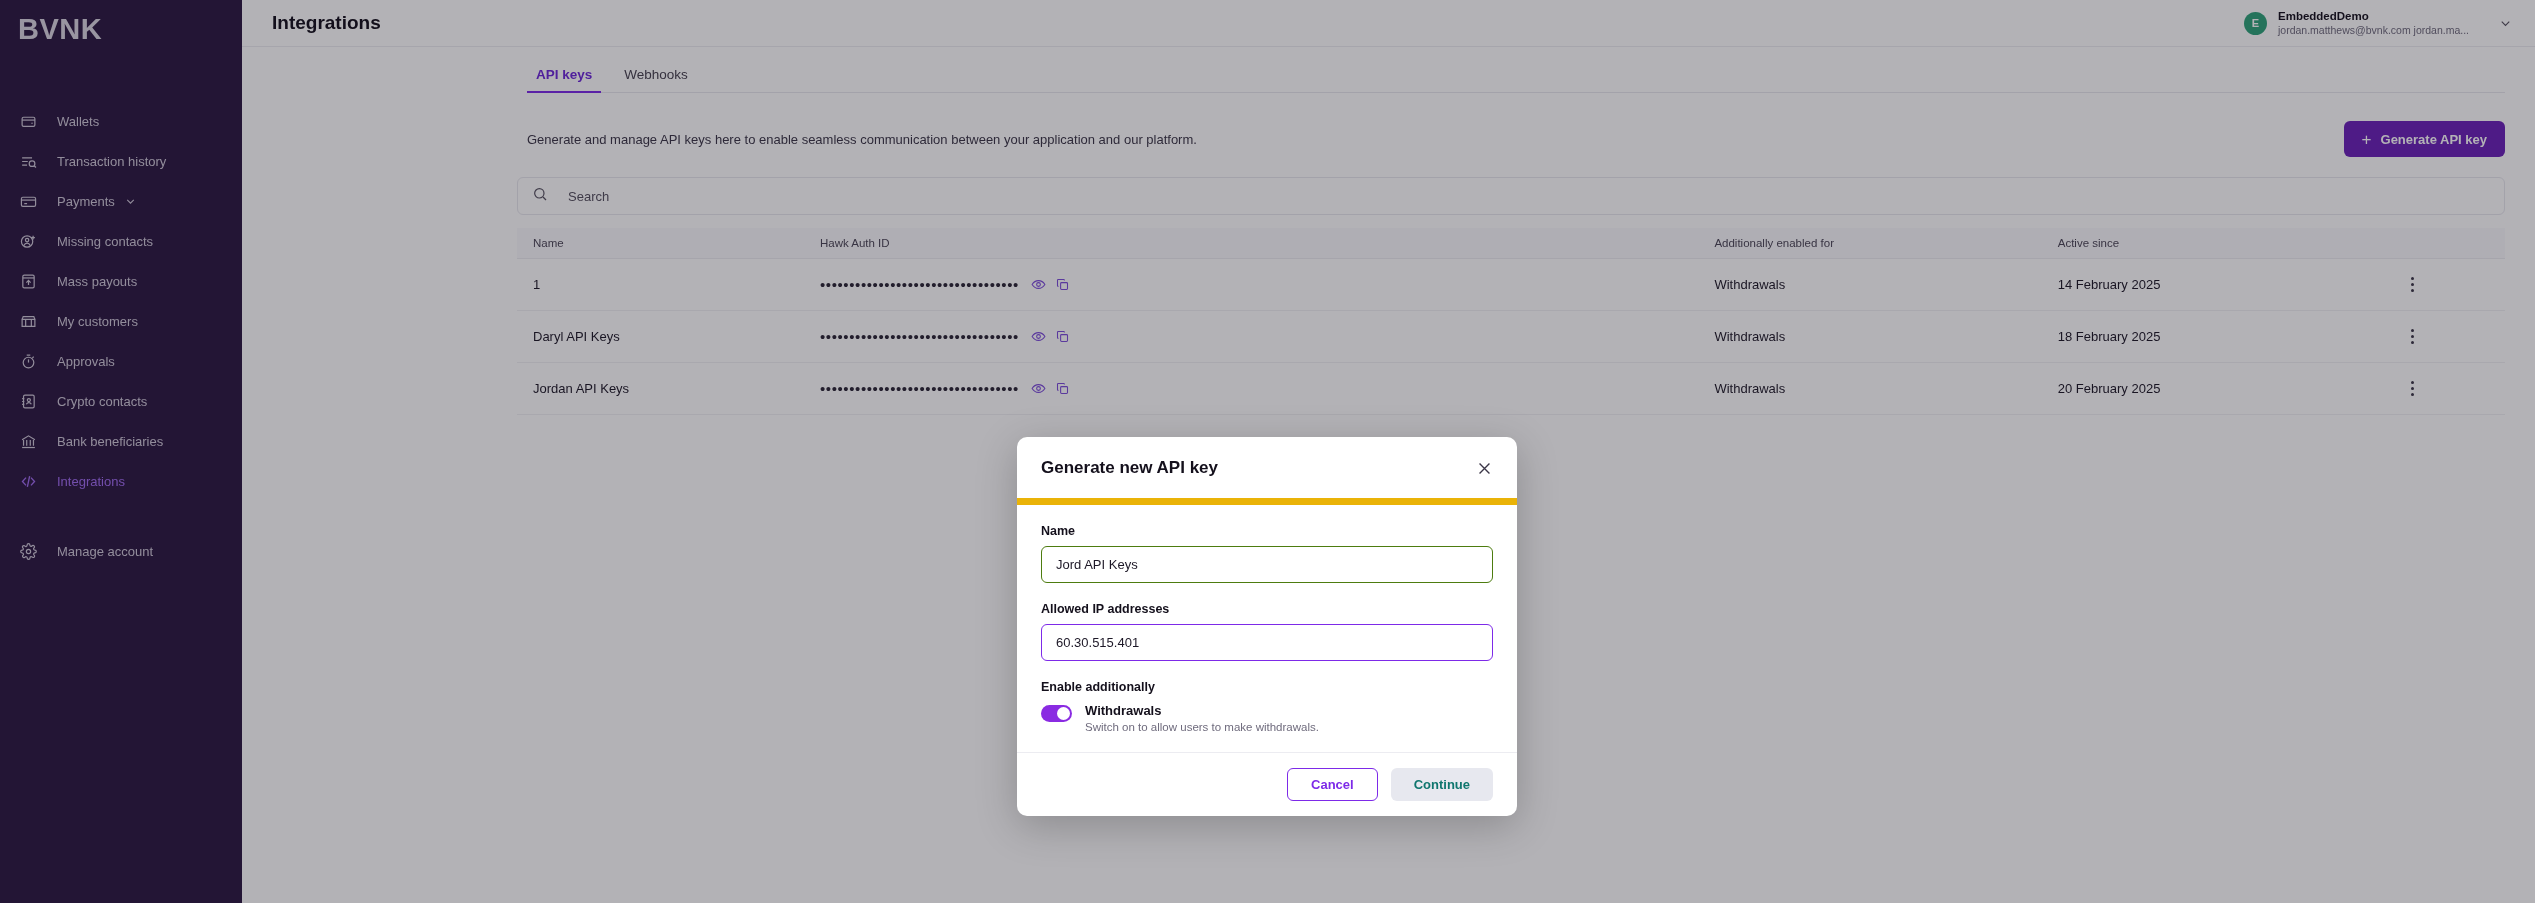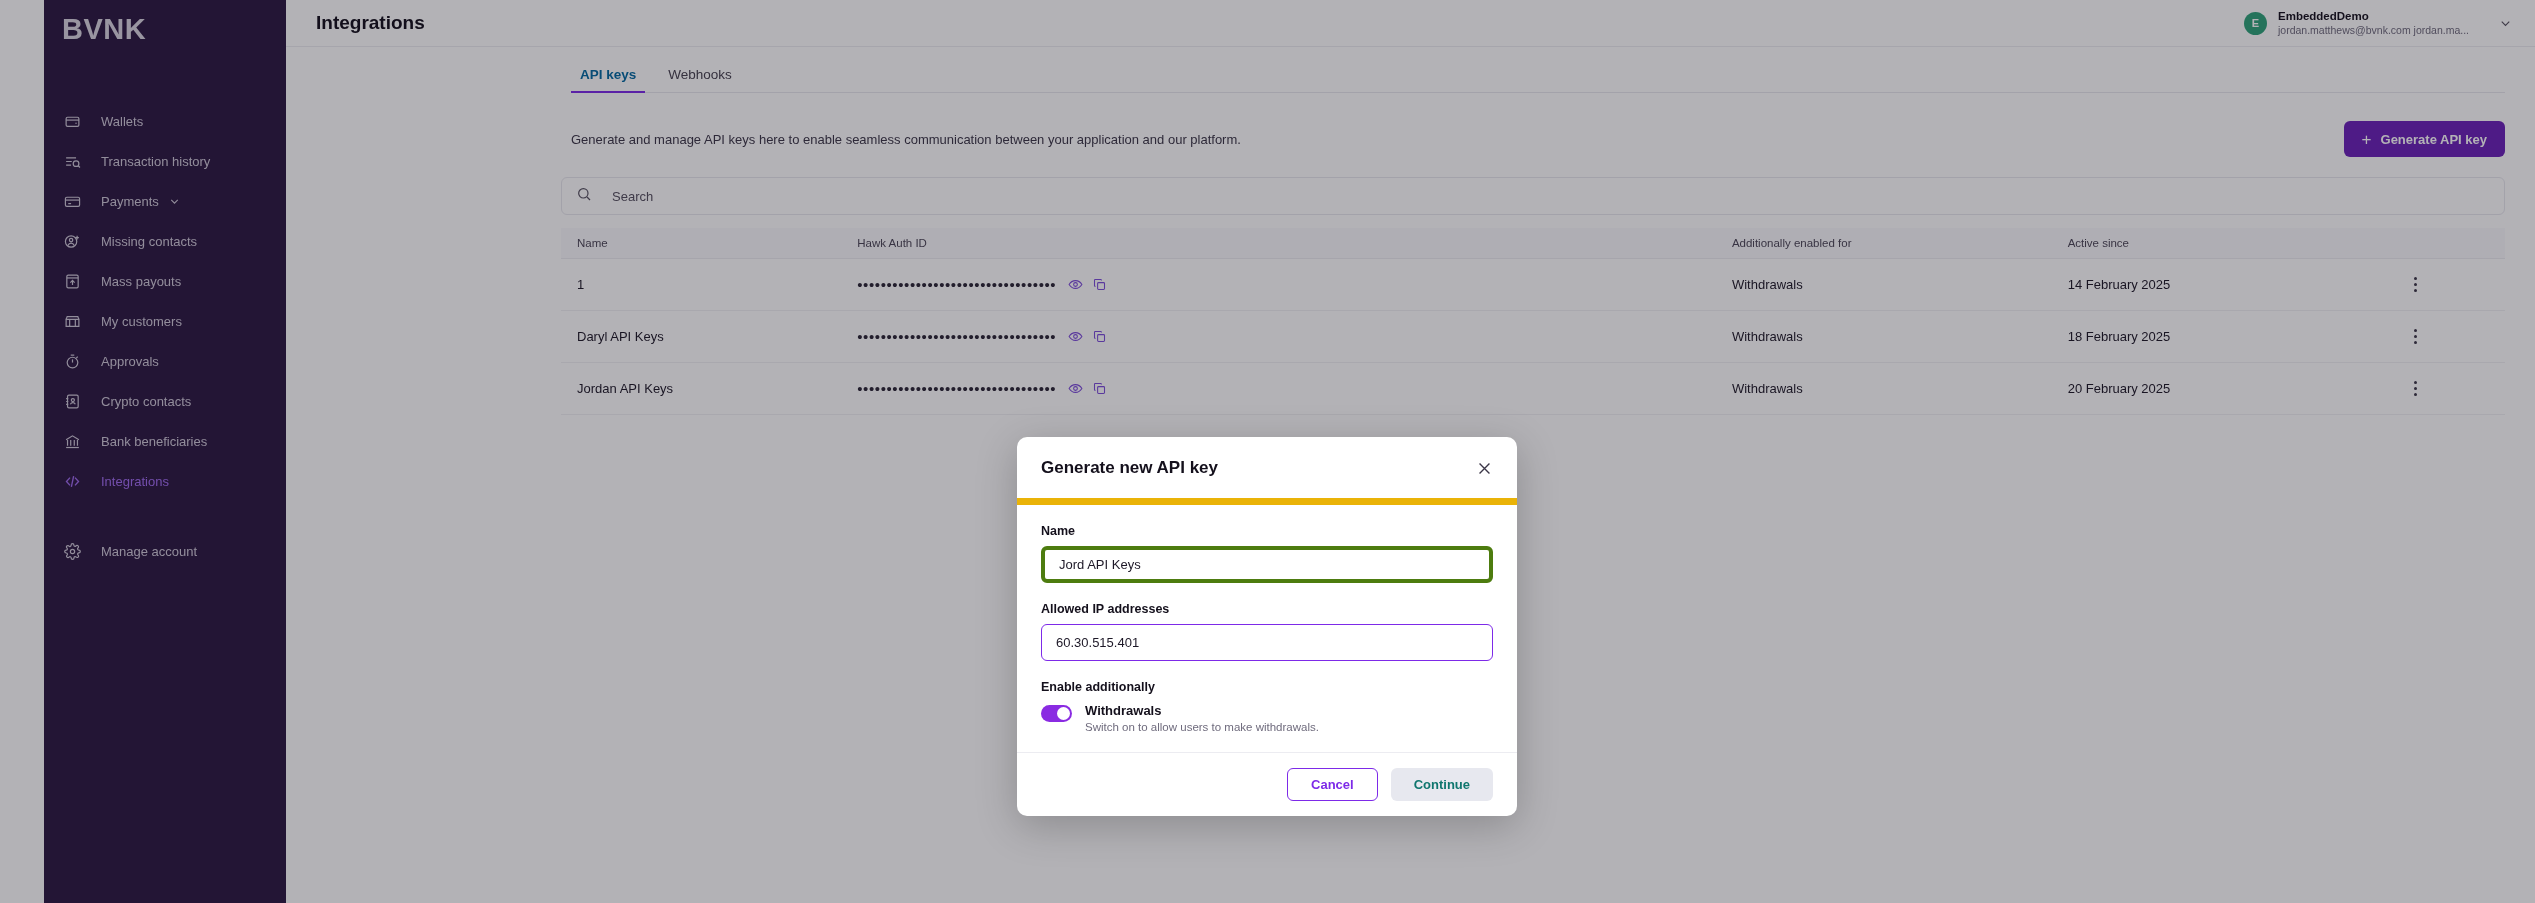--- a/index.html
+++ b/index.html
@@ -9,21 +9,20 @@
     overflow: hidden;
     background: #ffffff;
   }
 
   
   #app {
     position: relative;
     width: 2535px; height: 903px;
     display: flex;
     background: #ffffff;
-    padding-left: 44px;
   }
 
   
   .sidebar {
     width: 242px;
     flex: 0 0 242px;
     background: #2c1842;
     height: 903px;
     position: relative;
     padding-top: 0;
@@ -109,21 +108,21 @@
   }
   .tabs::after {
     content: ""; position: absolute; left: 285px; right: 30px; bottom: 0;
     height: 1px; background: #e7e7ee;
   }
   .tab {
     font-size: 13.5px; color: #46414f;
     padding: 0 9px 11px 9px; margin-right: 14px;
     cursor: pointer; position: relative;
   }
-  .tab.active { color: #0369a1; font-weight: 600; }
+  .tab.active { color: #6d28d9; font-weight: 600; }
   .tab.active::after {
     content: ""; position: absolute; left: 0; right: 0; bottom: 0;
     height: 2.5px; background: #7d2ae8; z-index: 2;
   }
 
   
   .desc-row {
     display: flex; align-items: center; justify-content: space-between;
     padding: 0 30px 0 285px;
     margin-top: 28px;
@@ -222,21 +221,21 @@
   .modal-title { font-size: 17px; font-weight: 700; color: #14101c; }
   .modal-close { cursor: pointer; display: flex; }
   .modal-close svg { width: 17px; height: 17px; }
   .modal-body { padding: 19px 24px 19px 24px; }
   .field-label {
     font-size: 12.5px; font-weight: 700; color: #14101c;
     margin-bottom: 8px;
   }
   .field-input {
     width: 100%; height: 37px;
-    border: 4px solid #4d7c0f;
+    border: 1px solid #4d7c0f;
     border-radius: 6px;
     padding: 0 14px;
     font-size: 13px; color: #1d1827;
     outline: none;
     font-family: "Liberation Sans", sans-serif;
     background: #fff;
   }
   .field-input.focused { border: 1.6px solid #7d2ae8; }
   .field-block + .field-block { margin-top: 19px; }
   .section-label {

